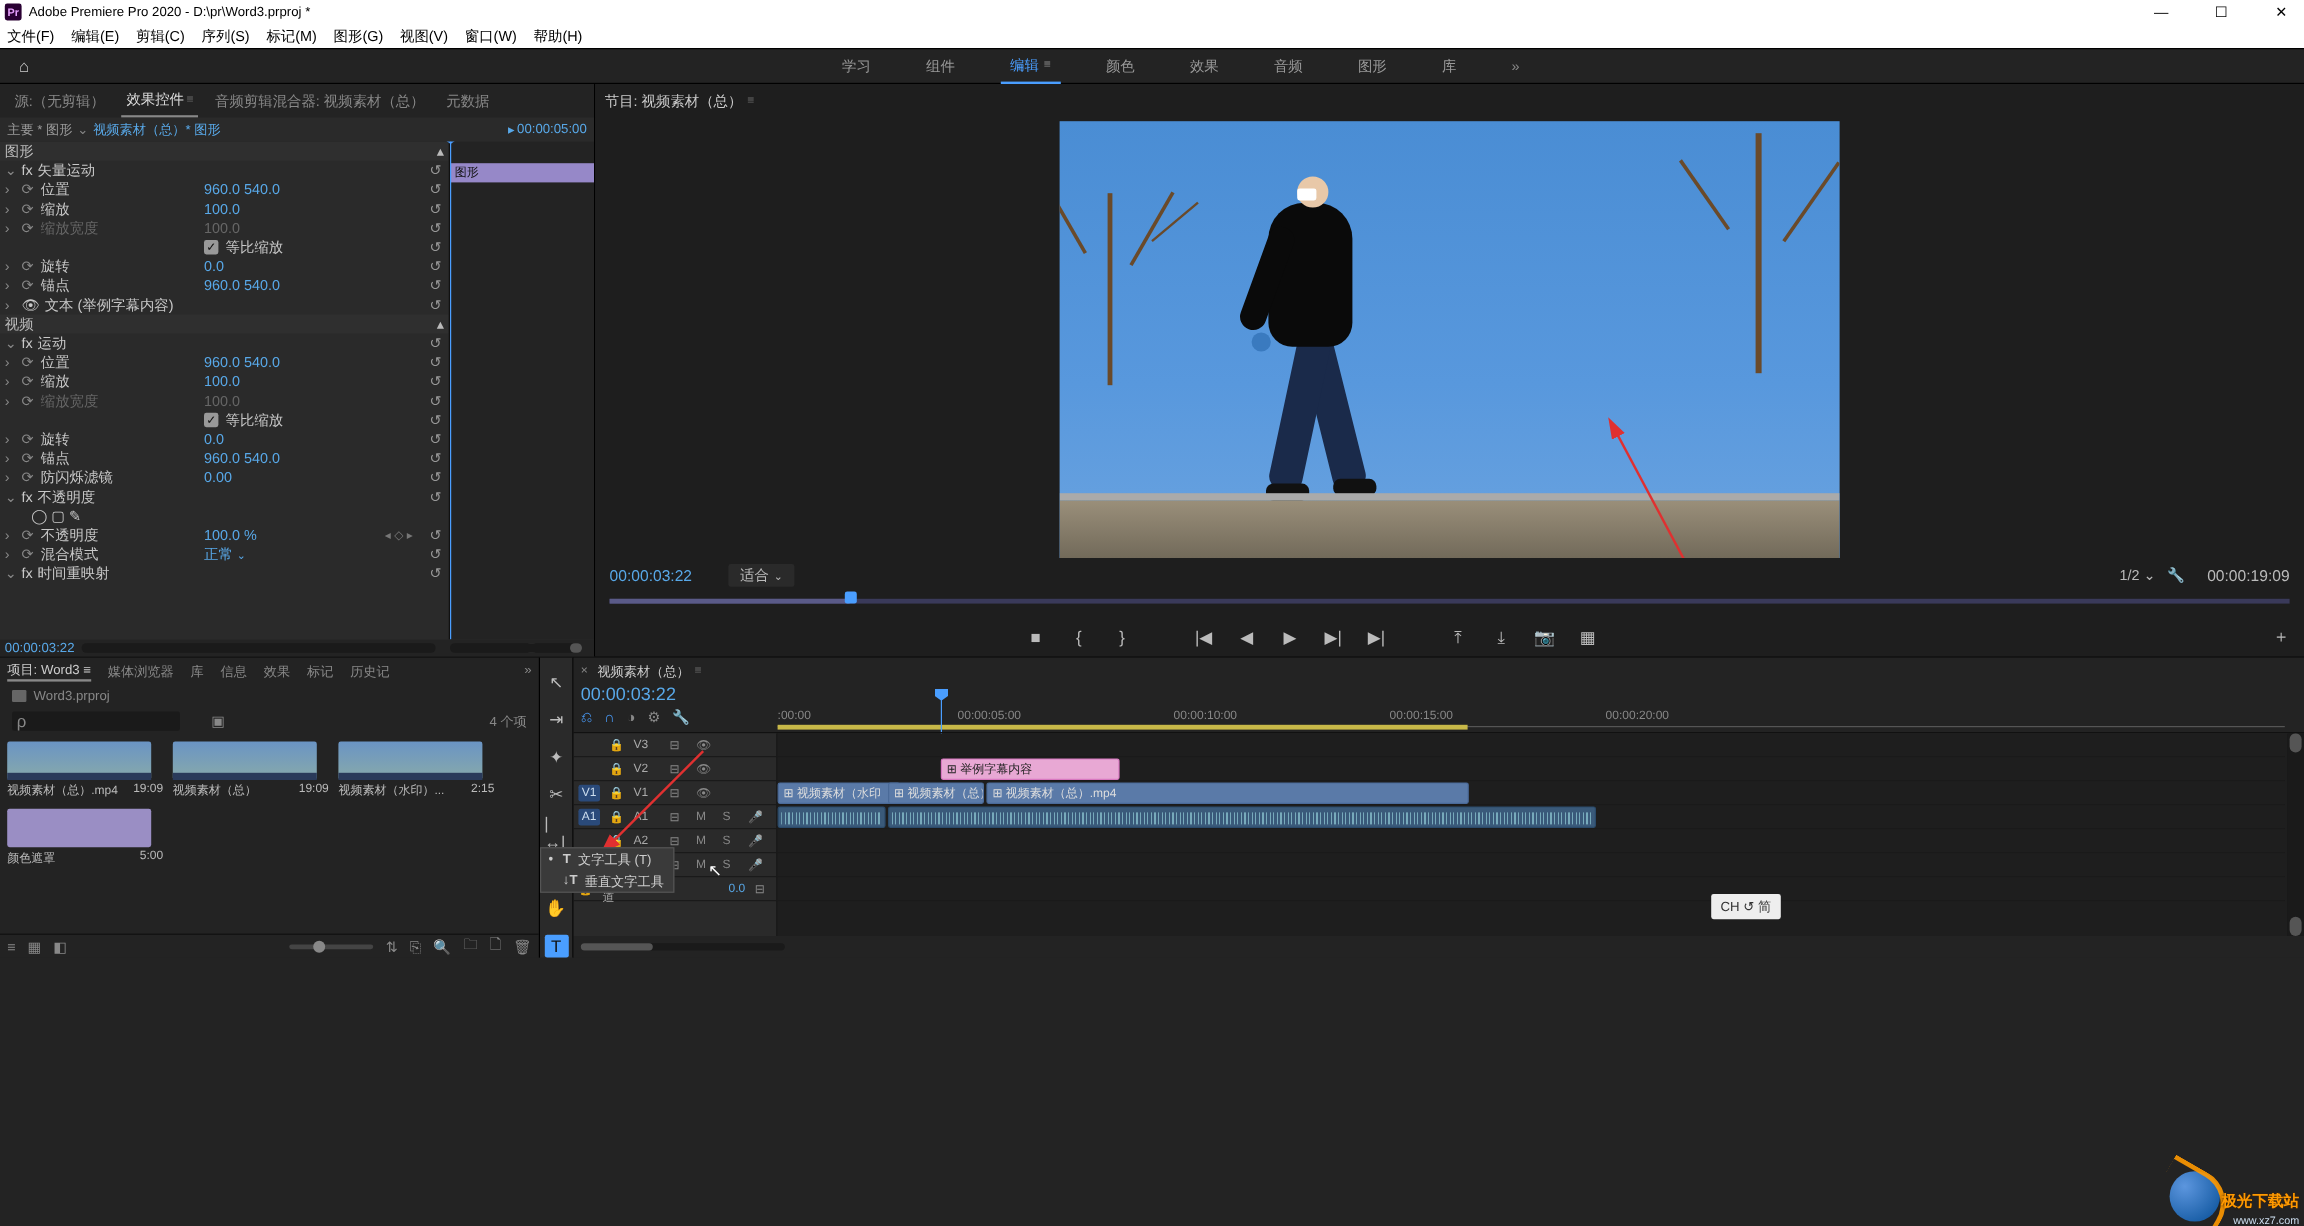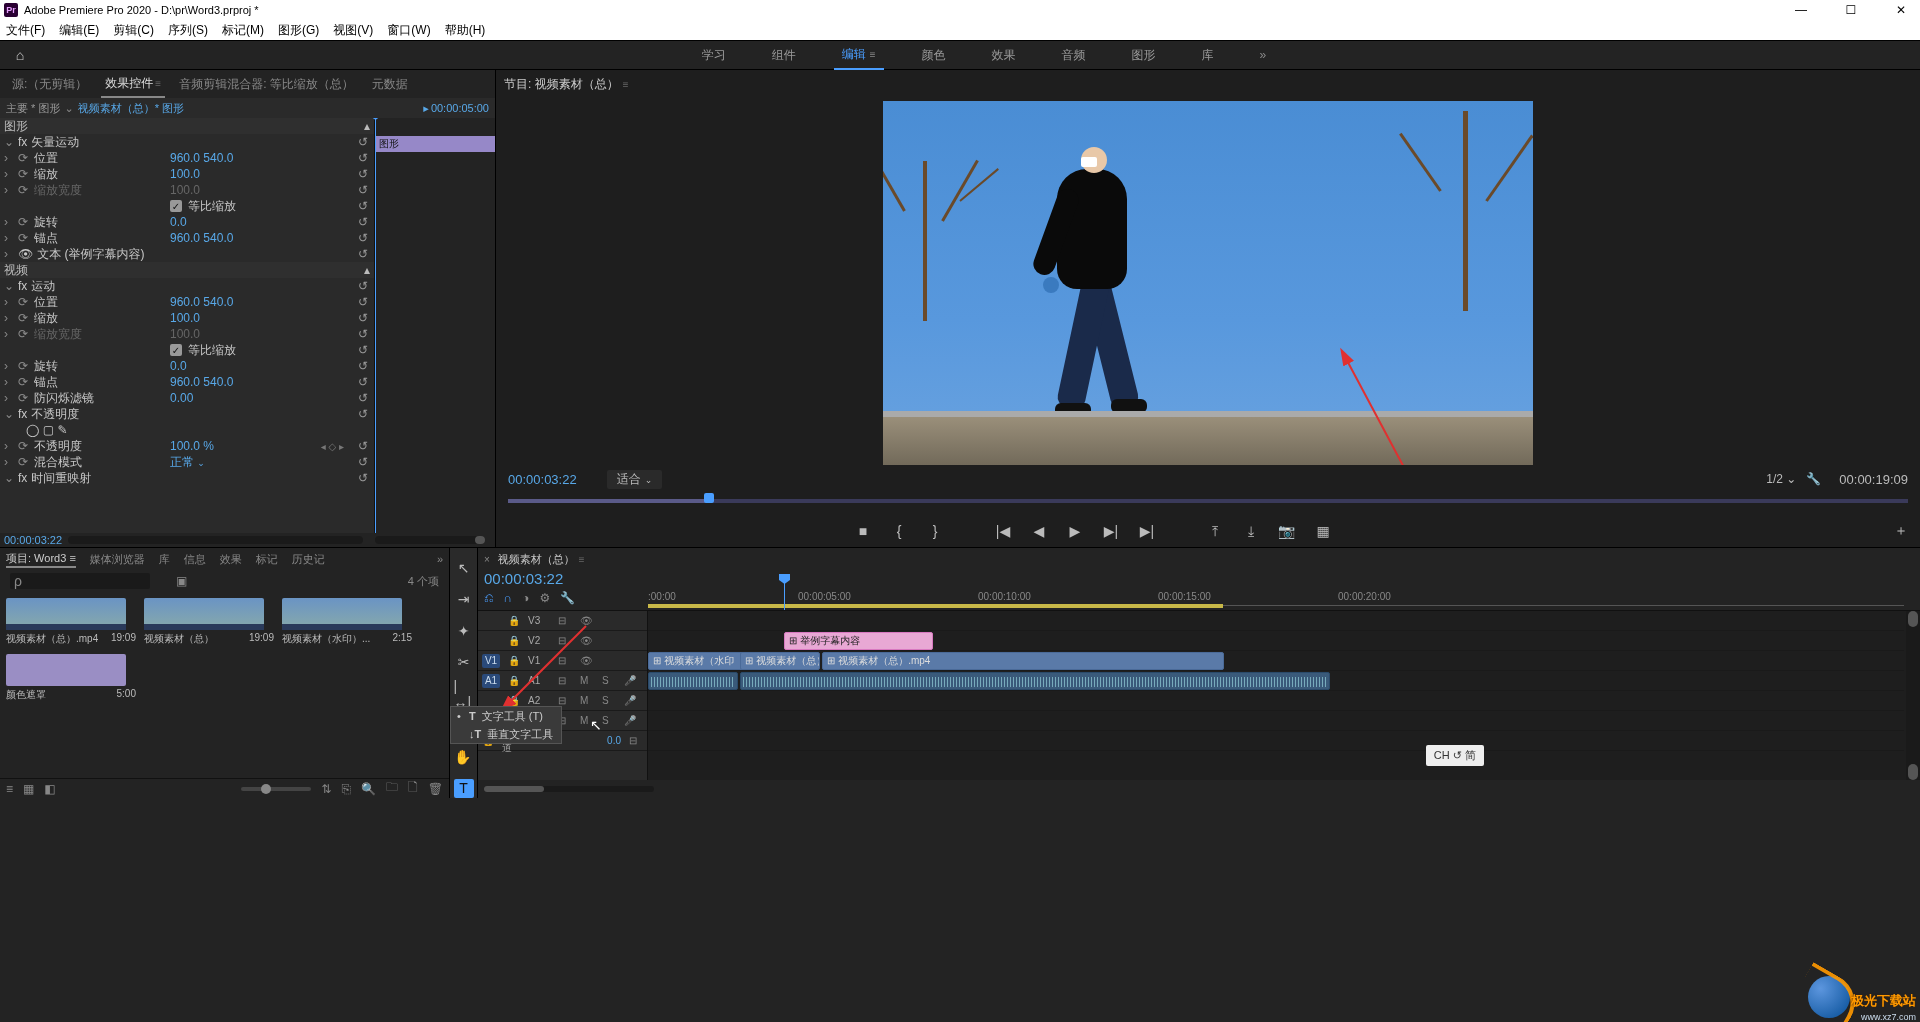--- a/index.html
+++ b/index.html
@@ -201,21 +201,21 @@
 
 <div class="upper">
 
   <div class="left-panel">
     <div class="panel-tabs">
       <div class="tab">源:（无剪辑）</div>
       <div class="tab active">
           <span>效果控件</span>
           <span class="lines">≡</span>
         </div>
-      <div class="tab">音频剪辑混合器: 等比缩放（总）</div>
+      <div class="tab">音频剪辑混合器: 视频素材（总）</div>
       <div class="tab">元数据</div>
     </div>
     <div class="ec-sub">
       <span class="crumb">主要 * 图形</span>
       <span class="chev">⌄</span>
       <span class="crumb link">视频素材（总）* 图形</span>
       <span class="play">▸</span>
       <span class="ec-time">00:00:05:00</span>
     </div>
     <div class="ec-body">
@@ -432,20 +432,24 @@
     <div class="proj-tabs">
       <div class="tab active"><span>项目: Word3</span> <span class="lines">≡</span></div>
       <div class="tab">媒体浏览器</div>
       <div class="tab">库</div>
       <div class="tab">信息</div>
       <div class="tab">效果</div>
       <div class="tab">标记</div>
       <div class="tab">历史记</div>
       <div class="chev">»</div>
     </div>
+    <div class="proj-sub">
+      <div class="folder"></div>
+      <span>Word3.prproj</span>
+    </div>
     <div class="proj-search">
       <div class="q">ρ</div>
       <span class="cam">▣</span>
       <span class="count">4 个项</span>
     </div>
     <div class="bins" id="bins">
         <div class="bin">
           <div class="thumb">
             <div class="audio-strip"></div>
           </div>

